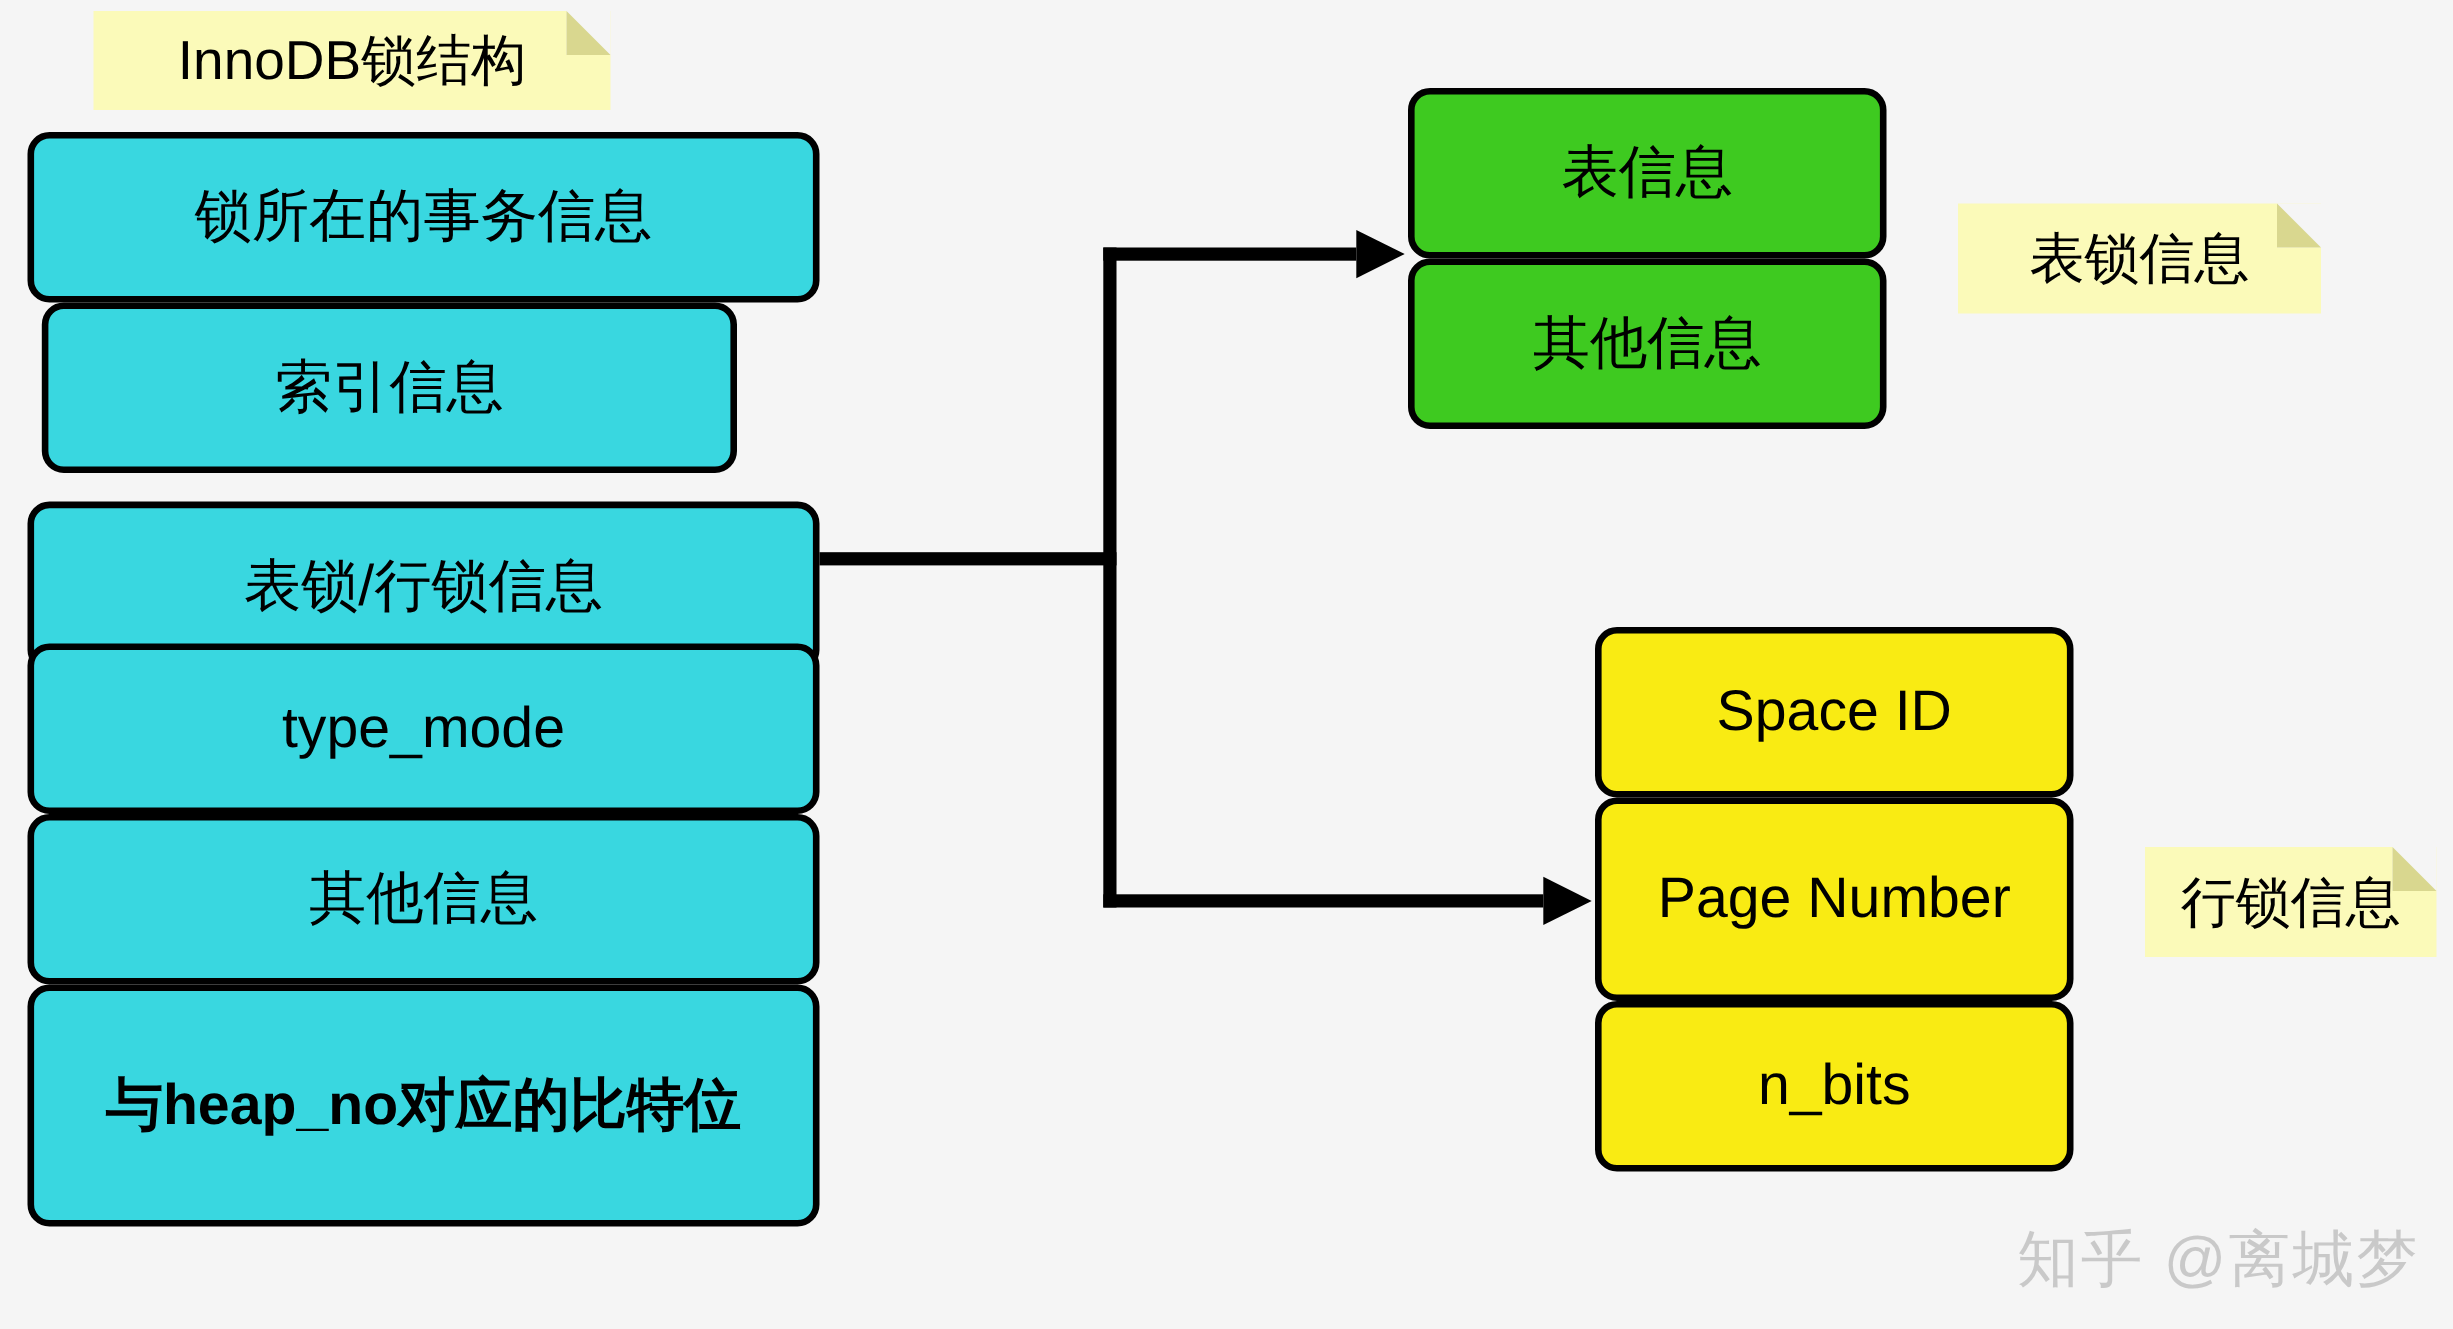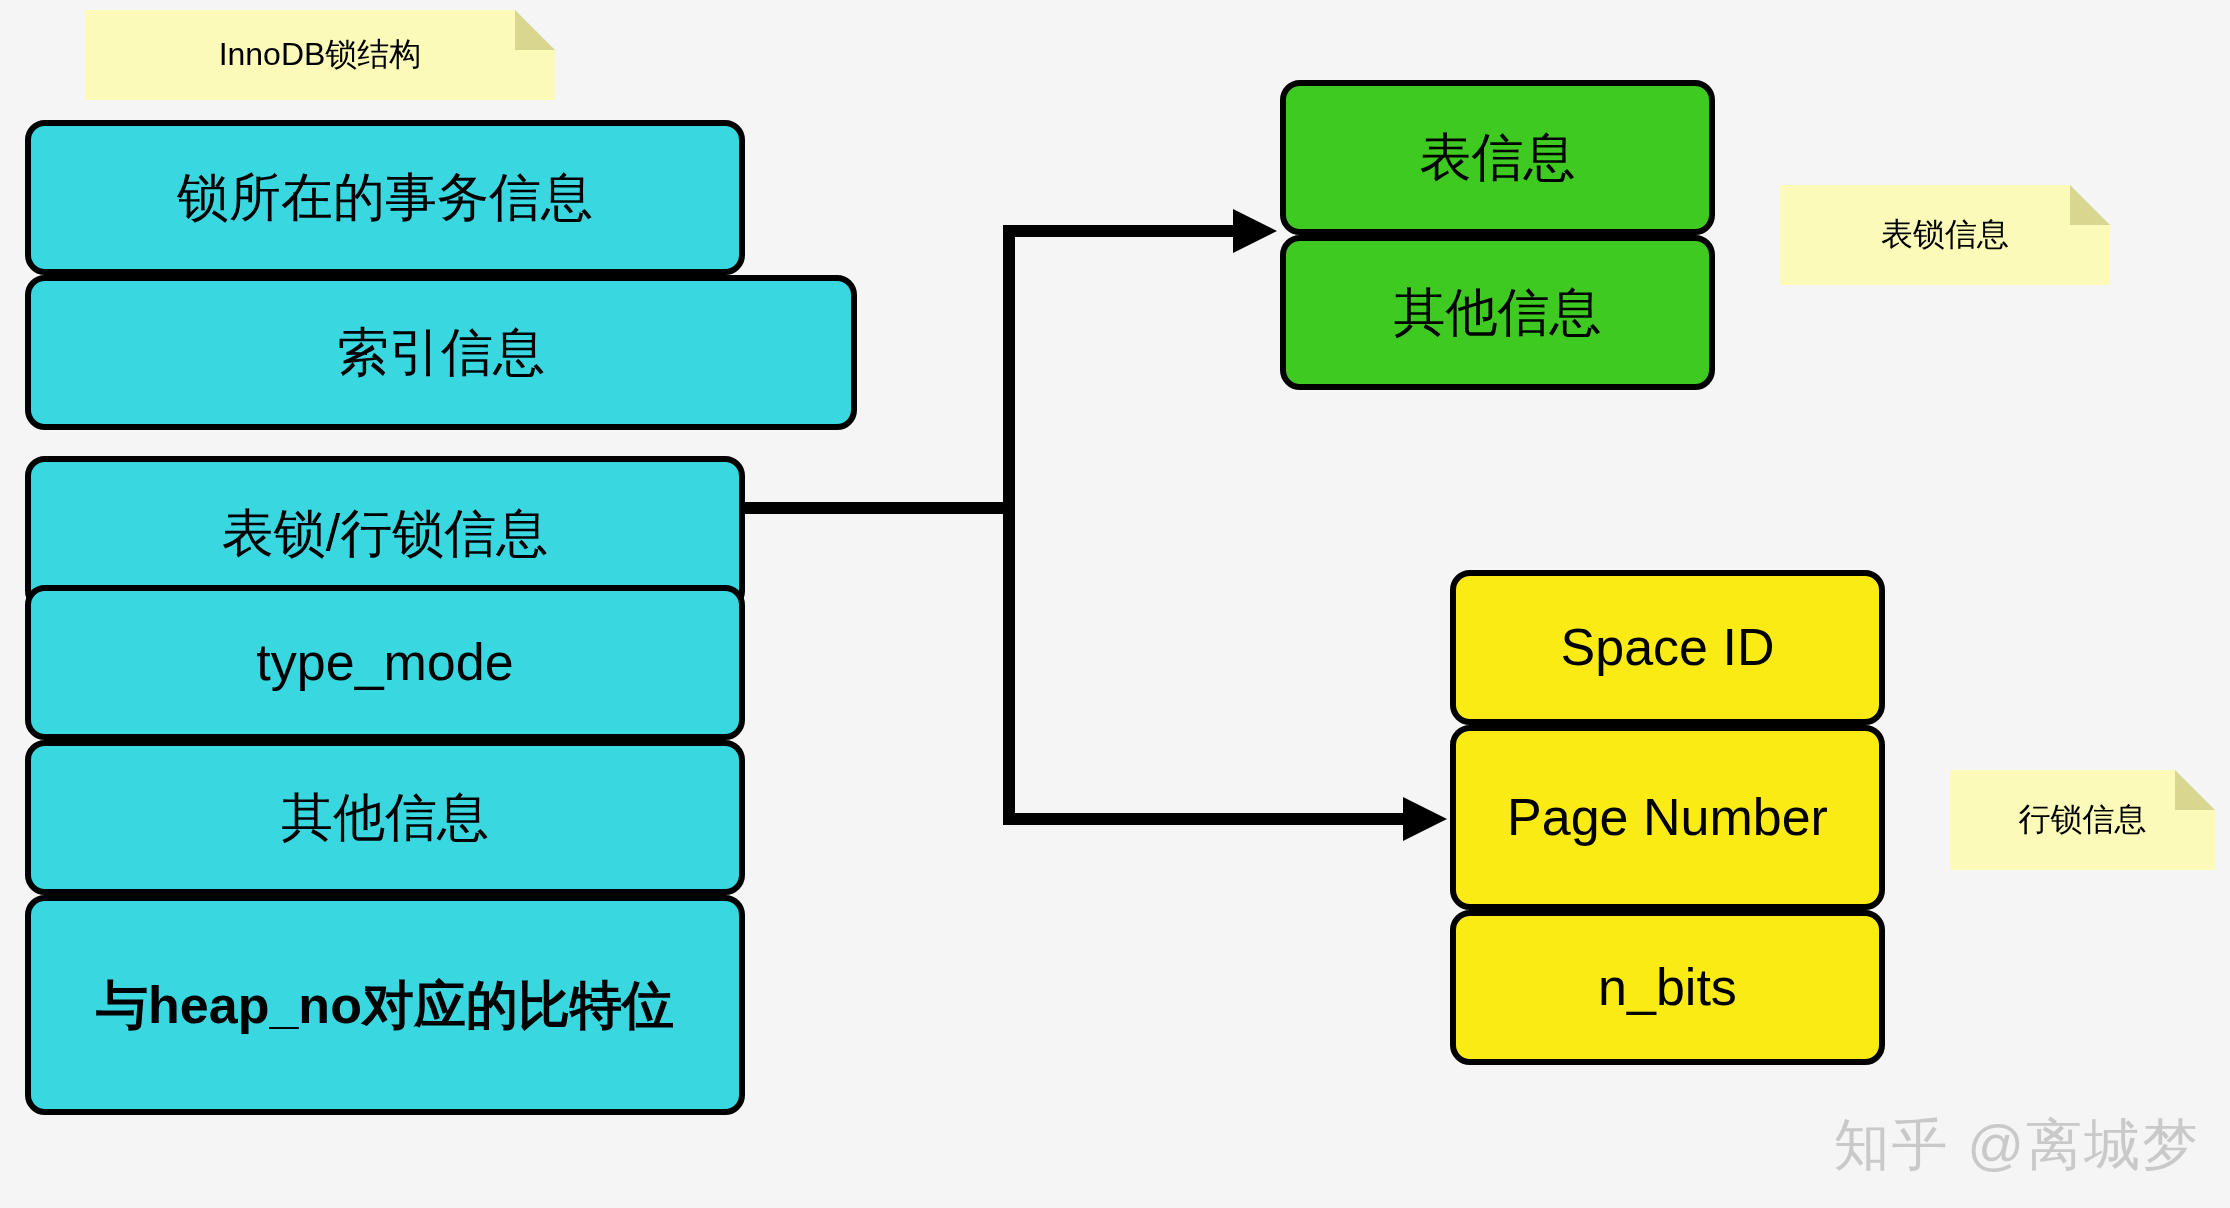--- a/index.html
+++ b/index.html
@@ -22,21 +22,21 @@
     font-size: 52px;
     line-height: 1.2;
     padding: 0 10px;
   }
   .cyan { background: #39d7e0; }
   .green { background: #3eca20; }
   .yellow { background: #f9eb13; }
   .note {
     position: absolute;
     background: #fbfab9;
-    font-size: 32px;
+    font-size: 50px;
     display: flex;
     align-items: center;
     justify-content: center;
     padding: 10px 20px;
   }
   .note::after {
     content: "";
     position: absolute;
     top: 0;
     right: 0;
@@ -68,21 +68,21 @@
     font-weight: 500;
     letter-spacing: 2px;
   }
 </style>
 </head>
 <body>
 
 <div class="note" style="left:85px; top:10px; width:470px; height:90px;">InnoDB锁结构</div>
 
 <div class="box cyan" style="left:25px; top:120px; width:720px; height:155px;">锁所在的事务信息</div>
-<div class="box cyan" style="left:25px; top:275px; width:832px; height:155px;">索引信息</div>
+<div class="box cyan" style="left:38px; top:275px; width:632px; height:155px;">索引信息</div>
 <div class="box cyan" style="left:25px; top:456px; width:720px; height:155px;">表锁/行锁信息</div>
 <div class="box cyan" style="left:25px; top:585px; width:720px; height:155px;">type_mode</div>
 <div class="box cyan" style="left:25px; top:740px; width:720px; height:155px;">其他信息</div>
 <div class="box cyan" style="left:25px; top:895px; width:720px; height:220px;font-weight:bold;">与heap_no对应的比特位</div>
 
 <div class="box green" style="left:1280px; top:80px; width:435px; height:155px;">表信息</div>
 <div class="box green" style="left:1280px; top:235px; width:435px; height:155px;">其他信息</div>
 
 <div class="note" style="left:1780px; top:185px; width:330px; height:100px;">表锁信息</div>
 

